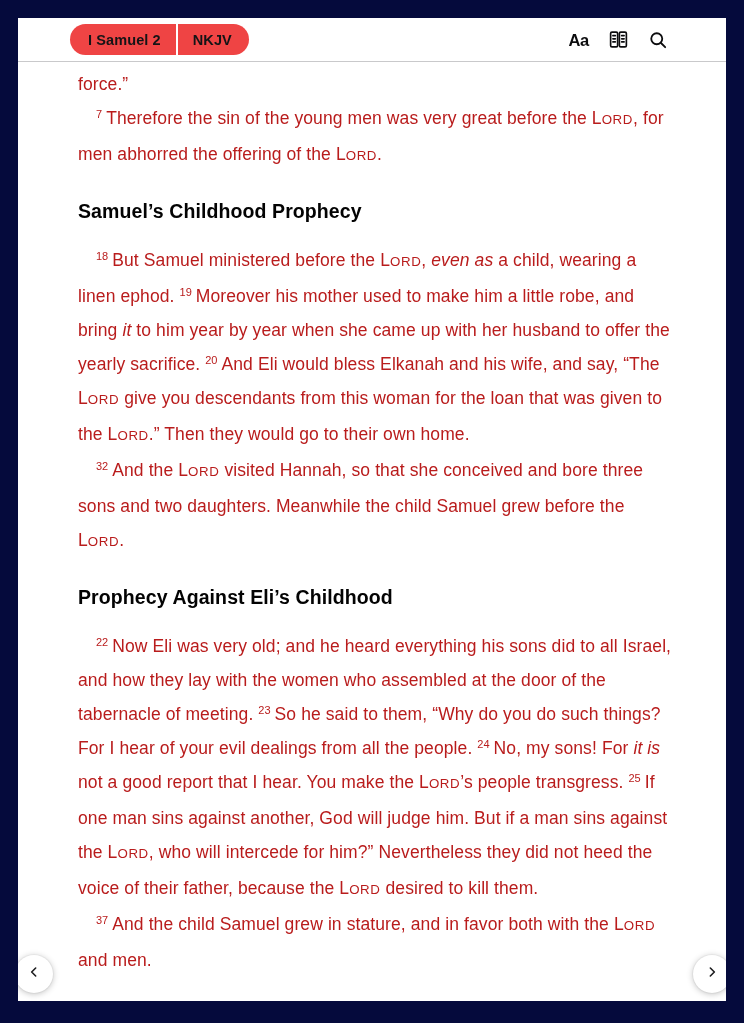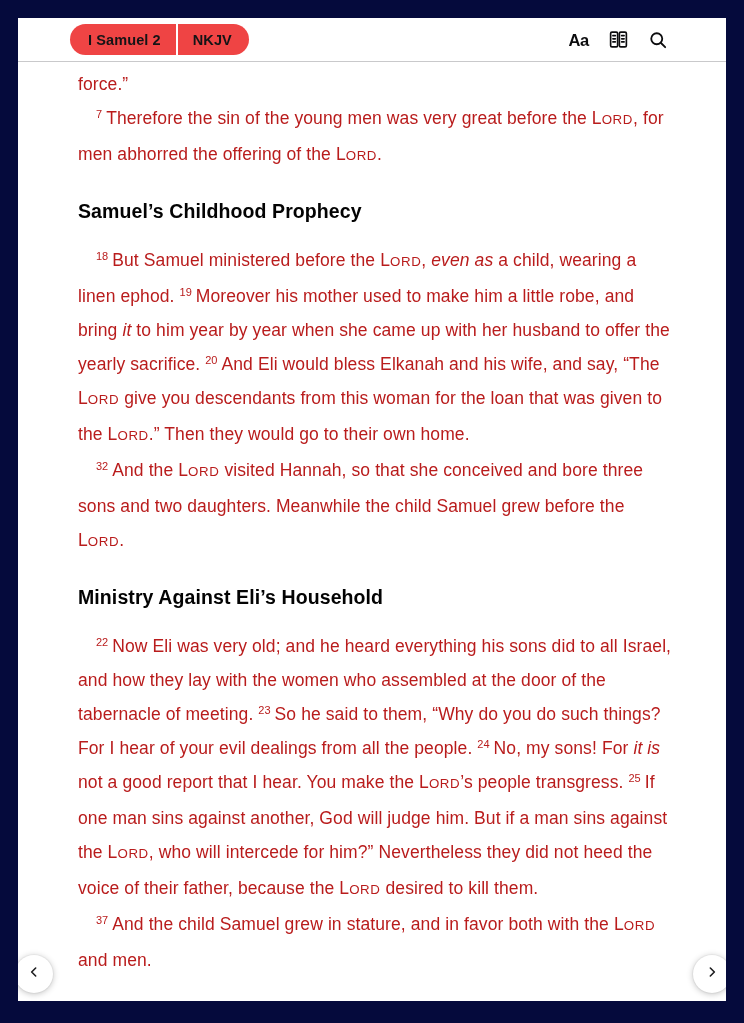--- a/index.html
+++ b/index.html
@@ -123,21 +123,21 @@
     </div>
   </header>
 
   <main class="content">
     <div id="scripture">
         <p class="para no-indent">force.”</p>
         <p class="para"><span class="vnum">7</span>Therefore the sin of the young men was very great before the <span class="lord">L<span class="sc">ORD</span></span>, for men abhorred the offering of the <span class="lord">L<span class="sc">ORD</span></span>.</p>
         <h2 class="section-heading">Samuel’s Childhood Prophecy</h2>
         <p class="para"><span class="vnum">18</span>But Samuel ministered before the <span class="lord">L<span class="sc">ORD</span></span>, <em>even as</em> a child, wearing a linen ephod. <span class="vnum">19</span>Moreover his mother used to make him a little robe, and bring <em>it</em> to him year by year when she came up with her husband to offer the yearly sacrifice. <span class="vnum">20</span>And Eli would bless Elkanah and his wife, and say, “The <span class="lord">L<span class="sc">ORD</span></span> give you descendants from this woman for the loan that was given to the <span class="lord">L<span class="sc">ORD</span></span>.” Then they would go to their own home.</p>
         <p class="para"><span class="vnum">32</span>And the <span class="lord">L<span class="sc">ORD</span></span> visited Hannah, so that she conceived and bore three sons and two daughters. Meanwhile the child Samuel grew before the <span class="lord">L<span class="sc">ORD</span></span>.</p>
-        <h2 class="section-heading">Ministry Against Eli’s Household</h2>
+        <h2 class="section-heading">Prophecy Against Eli’s Childhood</h2>
         <p class="para"><span class="vnum">22</span>Now Eli was very old; and he heard everything his sons did to all Israel, and how they lay with the women who assembled at the door of the tabernacle of meeting. <span class="vnum">23</span>So he said to them, “Why do you do such things? For I hear of your evil dealings from all the people. <span class="vnum">24</span>No, my sons! For <em>it is</em> not a good report that I hear. You make the <span class="lord">L<span class="sc">ORD</span></span>’s people transgress. <span class="vnum">25</span>If one man sins against another, God will judge him. But if a man sins against the <span class="lord">L<span class="sc">ORD</span></span>, who will intercede for him?” Nevertheless they did not heed the voice of their father, because the <span class="lord">L<span class="sc">ORD</span></span> desired to kill them.</p>
         <p class="para"><span class="vnum">37</span>And the child Samuel grew in stature, and in favor both with the <span class="lord">L<span class="sc">ORD</span></span> and men.</p>
       </div>
   </main>
 
   <button class="nav-btn nav-prev">
     <span>
       <svg width="16" height="16" viewBox="0 0 24 24" fill="none" stroke="#1c1c1e" stroke-width="2.4" stroke-linecap="round" stroke-linejoin="round">
         <polyline points="14.5,6 8.5,12 14.5,18"></polyline>
       </svg>

